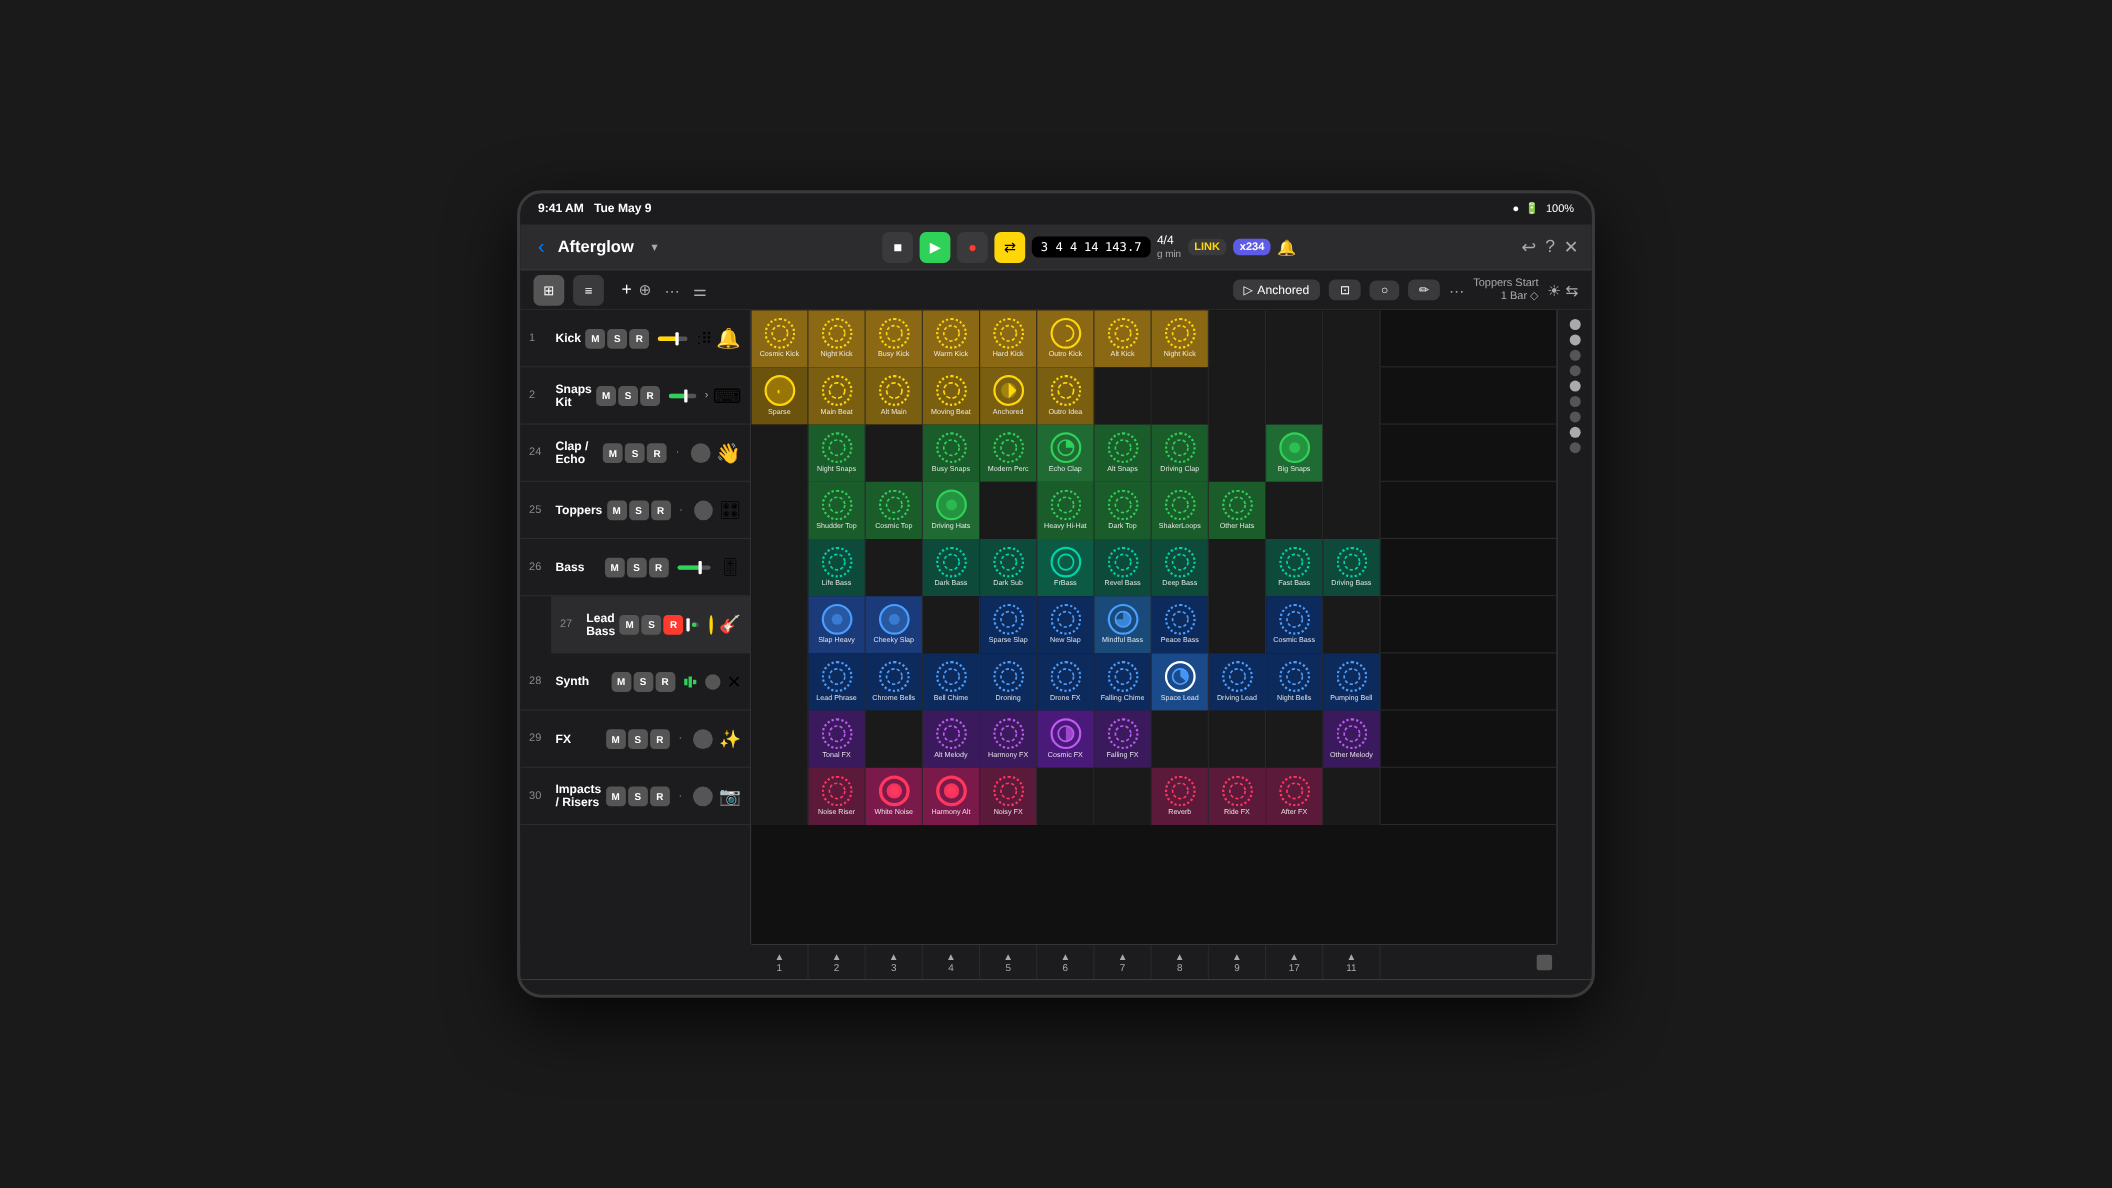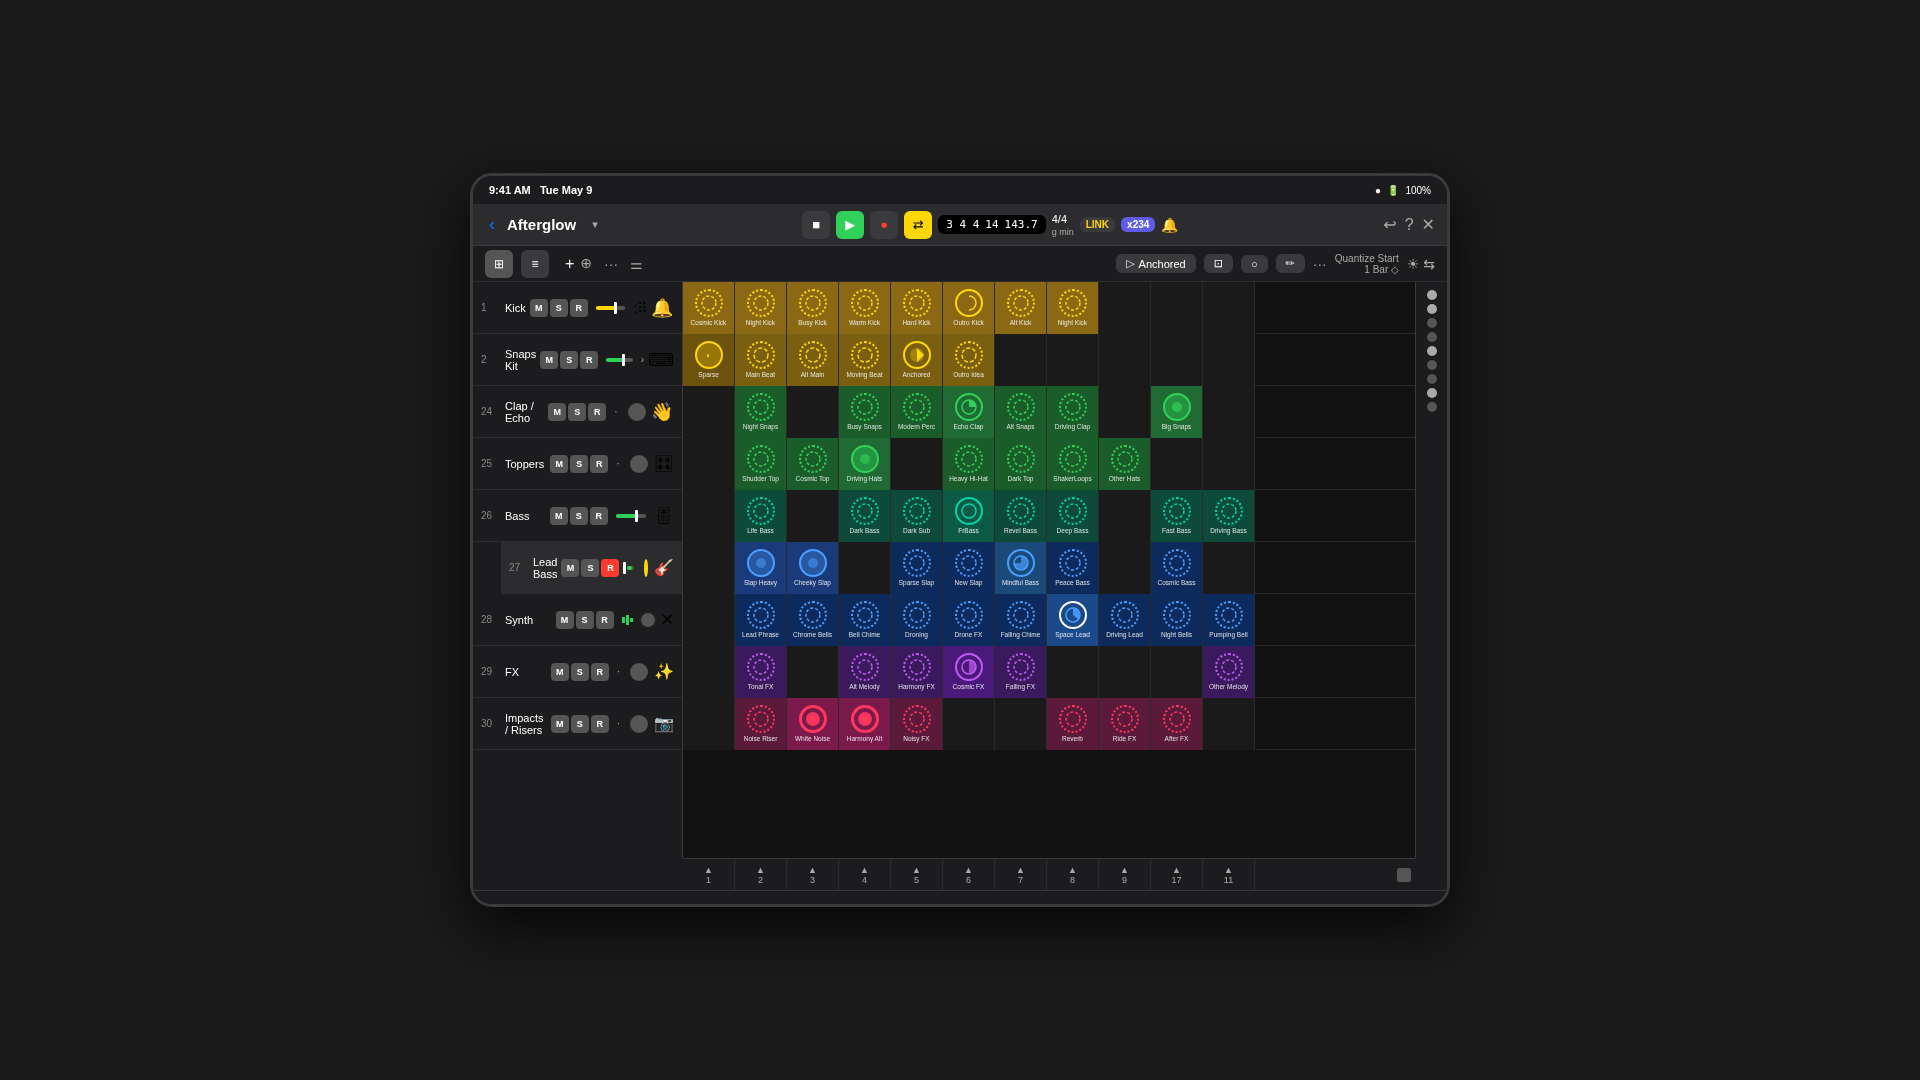--- a/index.html
+++ b/index.html
@@ -107,21 +107,21 @@
     .track-item {
       height: 52px;
       display: flex;
       align-items: center;
       padding: 0 8px;
       border-bottom: 1px solid #2c2c2e;
       gap: 4px;
     }
     .track-item.active { background: #2c2c2e; margin-left: 28px; }
     .track-num { color: #888; font-size: 10px; width: 20px; flex-shrink: 0; }
-    .track-name { color: #fff; font-size: 11px; font-weight: 400; flex: 1; }
+    .track-name { color: #fff; font-size: 11px; font-weight: 700; flex: 1; }
     .track-btns { display: flex; gap: 2px; }
     .m-btn, .s-btn, .r-btn {
       width: 18px; height: 18px; border-radius: 4px;
       display: flex; align-items: center; justify-content: center;
       font-size: 9px; font-weight: 700; cursor: pointer;
     }
     .m-btn { background: #555; color: #fff; }
     .s-btn { background: #555; color: #fff; }
     .r-btn { background: #555; color: #fff; }
     .r-btn.active { background: #ff3b30; }
@@ -299,21 +299,21 @@
     <div style="margin-left:auto;display:flex;align-items:center;gap:8px;">
       <div class="trigger-btn">
         <span>▷</span>
         <span>Anchored</span>
       </div>
       <div class="trigger-btn">⊡</div>
       <div class="trigger-btn">○</div>
       <div class="trigger-btn">✏</div>
       <span style="color:#aaa;font-size:14px;cursor:pointer;">···</span>
       <div style="color:#aaa;font-size:10px;text-align:right;">
-        <div>Quantize Start</div>
+        <div>Toppers Start</div>
         <div>1 Bar ◇</div>
       </div>
       <div style="display:flex;gap:4px;">
         <span style="color:#aaa;font-size:14px;cursor:pointer;">☀</span>
         <span style="color:#aaa;font-size:14px;cursor:pointer;">⇆</span>
       </div>
     </div>
   </div>
 
   <div class="main-area">

